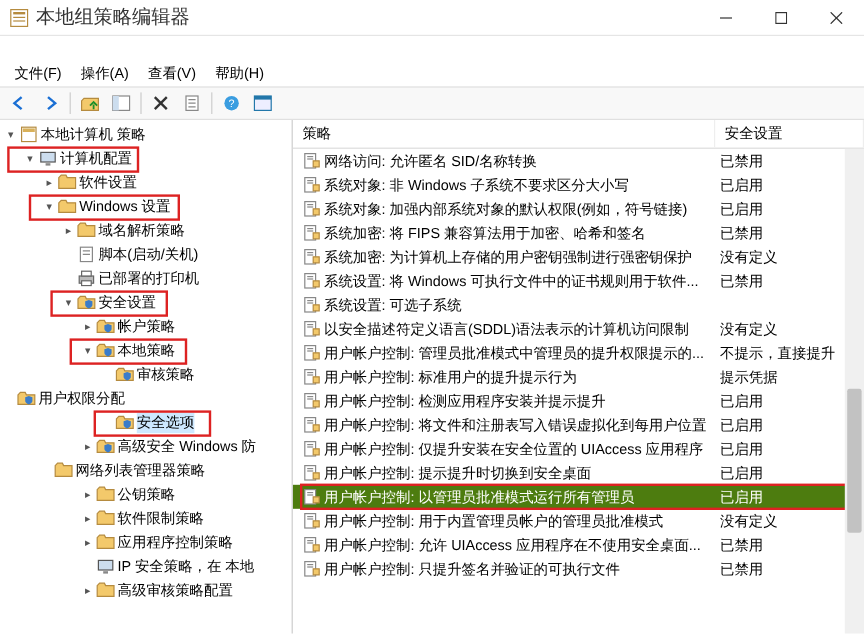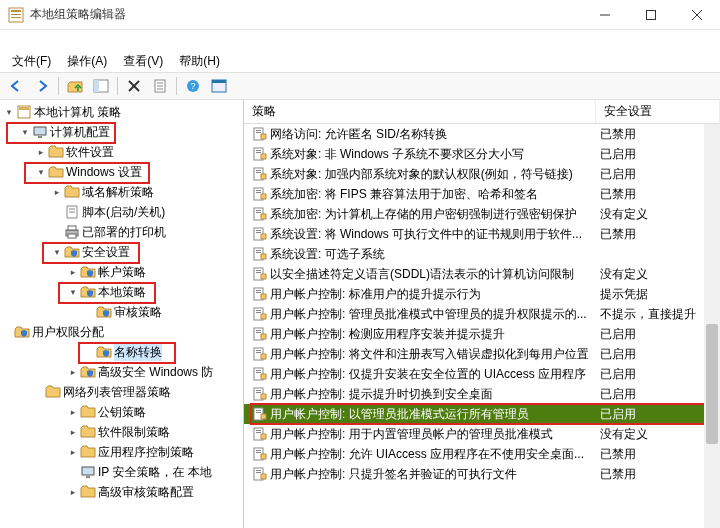--- a/index.html
+++ b/index.html
@@ -1,20 +1,20 @@
 <!DOCTYPE html>
 <html><head>
 <meta charset="utf-8">
 <style>
   * { box-sizing: border-box; margin: 0; padding: 0; font-family: "Microsoft YaHei", "Segoe UI", sans-serif; }
   body { width: 720px; height: 528px; background: #fff; overflow: hidden; font-size: 12px; }
 
   .titlebar { height: 30px; display: flex; align-items: center; padding: 0 0 0 8px; background: #fff; border-bottom: 1px solid #e5e5e5; }
   .titlebar .app-icon { width: 16px; height: 16px; margin-right: 6px; }
-  .titlebar .title { flex: 1; font-size: 12px; color: #333; }
+  .titlebar .title { flex: 1; font-size: 16px; color: #333; }
   .titlebar .winbtns { display: flex; }
   .titlebar .winbtns div { width: 46px; height: 30px; display: flex; align-items: center; justify-content: center; color: #333; }
 
   .menubar { height: 22px; display: flex; align-items: center; padding: 0 4px; background: #fff; margin-top: 20px; }
   .menubar span { padding: 2px 8px; font-size: 12px; }
 
   .toolbar { height: 28px; display: flex; align-items: center; padding: 0 4px; gap: 2px; border-top: 1px solid #e0e0e0; border-bottom: 1px solid #e0e0e0; background: #f8f8f8; }
   .toolbar .btn { width: 24px; height: 22px; display: flex; align-items: center; justify-content: center; }
   .toolbar .sep { width: 1px; height: 18px; background: #ccc; margin: 0 2px; }
 
@@ -265,21 +265,21 @@
           <span class="lbl">用户权限分配</span>
         </div>
         <div class="tree-row hl sel" style="--hl-left: 78px; --hl-w: 94px; padding-left: 82px;">
           <span class="exp"></span>
           <span class="ic">
             <svg width="16" height="14" viewBox="0 0 16 14">
               <path d="M1 4 L3 2 L7 2 L8 4 L15 4 L15 12 L1 12 Z" fill="#f3c96b" stroke="#b58b3f"></path>
               <path d="M10 5 L13 6 L13 9 Q13 11 10 12 Q7 11 7 9 L7 6 Z" fill="#3a7cc9"></path>
             </svg>
           </span>
-          <span class="lbl">名称转换</span>
+          <span class="lbl">安全选项</span>
         </div>
         <div class="tree-row" style="padding-left: 66px;">
           <span class="exp">▸</span>
           <span class="ic">
             <svg width="16" height="14" viewBox="0 0 16 14">
               <path d="M1 4 L3 2 L7 2 L8 4 L15 4 L15 12 L1 12 Z" fill="#f3c96b" stroke="#b58b3f"></path>
               <path d="M10 5 L13 6 L13 9 Q13 11 10 12 Q7 11 7 9 L7 6 Z" fill="#3a7cc9"></path>
             </svg>
           </span>
           <span class="lbl">高级安全 Windows 防</span>
@@ -449,44 +449,44 @@
         </div>
         <div class="list-row">
           <span class="ic">
             <svg width="16" height="14" viewBox="0 0 16 14">
               <rect x="2" y="1" width="9" height="12" fill="#fff" stroke="#888"></rect>
               <rect x="4" y="3" width="5" height="1" fill="#888"></rect>
               <rect x="4" y="5" width="5" height="1" fill="#888"></rect>
               <path d="M9 7 L14 7 L14 12 L9 12 Z" fill="#f3c96b" stroke="#b58b3f"></path>
             </svg>
           </span>
+          <span class="pol">用户帐户控制: 管理员批准模式中管理员的提升权限提示的...</span>
+          <span class="set">不提示，直接提升</span>
+        </div>
+        <div class="list-row">
+          <span class="ic">
+            <svg width="16" height="14" viewBox="0 0 16 14">
+              <rect x="2" y="1" width="9" height="12" fill="#fff" stroke="#888"></rect>
+              <rect x="4" y="3" width="5" height="1" fill="#888"></rect>
+              <rect x="4" y="5" width="5" height="1" fill="#888"></rect>
+              <path d="M9 7 L14 7 L14 12 L9 12 Z" fill="#f3c96b" stroke="#b58b3f"></path>
+            </svg>
+          </span>
           <span class="pol">用户帐户控制: 标准用户的提升提示行为</span>
           <span class="set">提示凭据</span>
         </div>
         <div class="list-row">
           <span class="ic">
             <svg width="16" height="14" viewBox="0 0 16 14">
               <rect x="2" y="1" width="9" height="12" fill="#fff" stroke="#888"></rect>
               <rect x="4" y="3" width="5" height="1" fill="#888"></rect>
               <rect x="4" y="5" width="5" height="1" fill="#888"></rect>
               <path d="M9 7 L14 7 L14 12 L9 12 Z" fill="#f3c96b" stroke="#b58b3f"></path>
             </svg>
           </span>
-          <span class="pol">用户帐户控制: 管理员批准模式中管理员的提升权限提示的...</span>
-          <span class="set">不提示，直接提升</span>
-        </div>
-        <div class="list-row">
-          <span class="ic">
-            <svg width="16" height="14" viewBox="0 0 16 14">
-              <rect x="2" y="1" width="9" height="12" fill="#fff" stroke="#888"></rect>
-              <rect x="4" y="3" width="5" height="1" fill="#888"></rect>
-              <rect x="4" y="5" width="5" height="1" fill="#888"></rect>
-              <path d="M9 7 L14 7 L14 12 L9 12 Z" fill="#f3c96b" stroke="#b58b3f"></path>
-            </svg>
-          </span>
           <span class="pol">用户帐户控制: 检测应用程序安装并提示提升</span>
           <span class="set">已启用</span>
         </div>
         <div class="list-row">
           <span class="ic">
             <svg width="16" height="14" viewBox="0 0 16 14">
               <rect x="2" y="1" width="9" height="12" fill="#fff" stroke="#888"></rect>
               <rect x="4" y="3" width="5" height="1" fill="#888"></rect>
               <rect x="4" y="5" width="5" height="1" fill="#888"></rect>
               <path d="M9 7 L14 7 L14 12 L9 12 Z" fill="#f3c96b" stroke="#b58b3f"></path>

